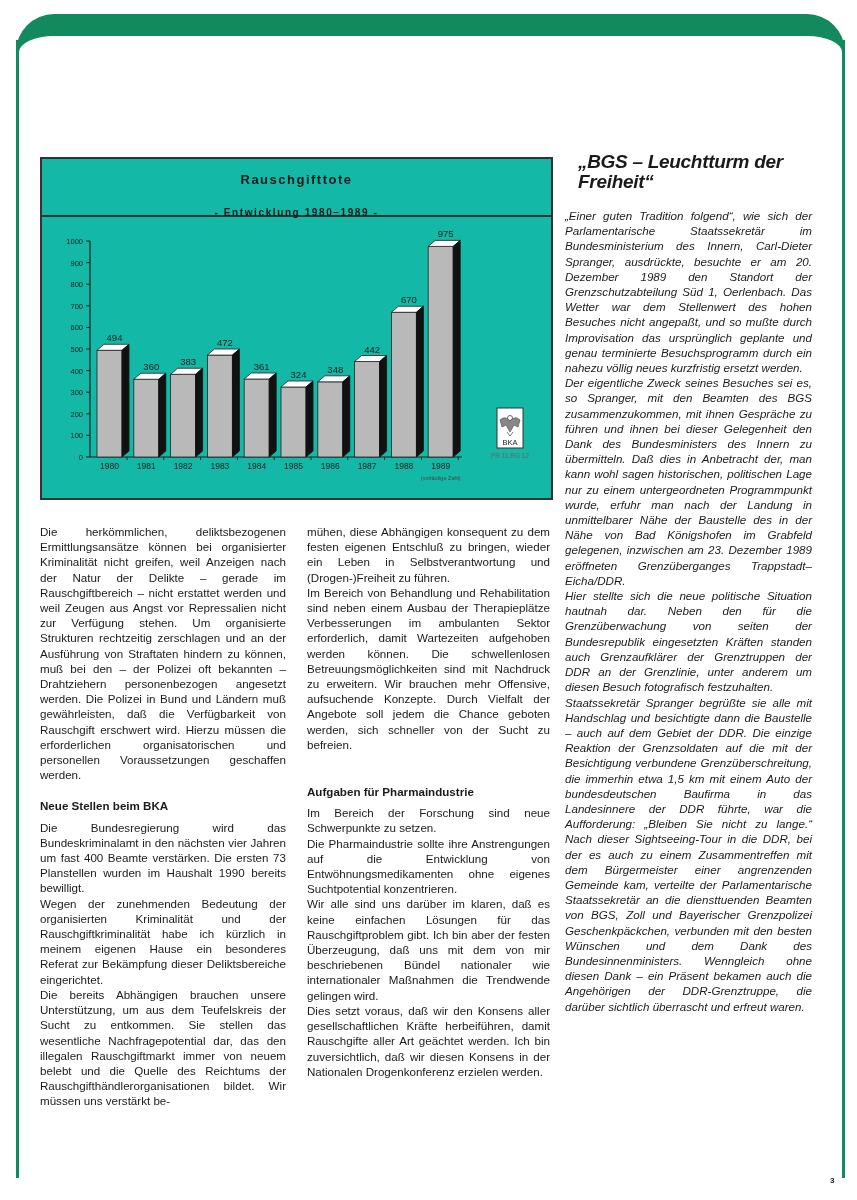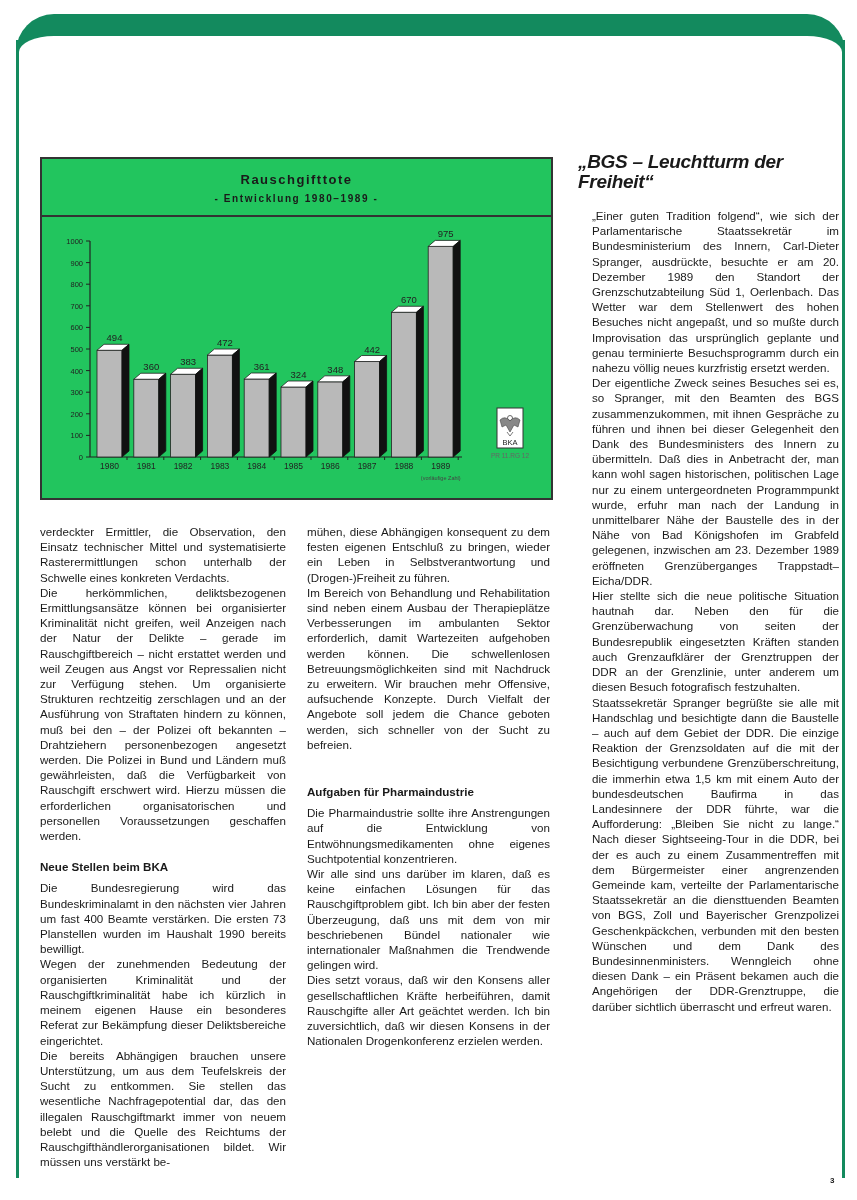--- a/index.html
+++ b/index.html
@@ -5,32 +5,32 @@
   html, body { margin:0; padding:0; }
   body { width:857px; height:1200px; background:#ffffff; position:relative; overflow:hidden;
          font-family:"Liberation Sans", sans-serif; color:#1a1a1a; }
   .frame-top { position:absolute; left:16px; top:14px; width:829px; height:40px;
                border-top:22px solid #138a5e; border-left:3px solid #138a5e; border-right:3px solid #138a5e;
                border-radius:38px 38px 0 0; box-sizing:border-box; }
   .frame-left { position:absolute; left:16px; top:40px; width:3px; height:1138px; background:#138a5e; }
   .frame-right { position:absolute; left:842px; top:40px; width:3px; height:1138px; background:#138a5e; }
   .page-num { position:absolute; left:830px; top:1176px; font-size:8px; font-weight:bold; }
 
-  .chart-box { position:absolute; left:40px; top:157px; width:513px; height:343px; border:2px solid #333; box-sizing:border-box; background:#22c55e; }
+  .chart-box { position:absolute; left:40px; top:157px; width:513px; height:343px; border:2px solid #333; box-sizing:border-box; background:#14b8a6; }
   .chart-head { height:56px; border-bottom:2px solid #333; text-align:center; }
   .chart-title { font-weight:bold; font-size:13px; letter-spacing:1.5px; padding-top:13px; }
-  .chart-sub { font-weight:bold; font-size:10px; letter-spacing:1.6px; margin-top:6px; }
+  .chart-sub { font-weight:bold; font-size:10px; letter-spacing:1.6px; margin-top:20px; }
   .chart-svg { position:absolute; left:0; top:56px; }
 
   .col { position:absolute; font-size:11.6px; line-height:15.2px; text-align:justify; hyphens:manual; }
   .col p { margin:0; }
   .col h3 { font-size:11.6px; font-weight:bold; margin:0; }
   .col1 { left:40px; top:524px; width:246px; }
   .col2 { left:307px; top:524px; width:243px; }
-  .col3 { left:592px; top:208px; width:247px; }
+  .col3 { left:565px; top:208px; width:247px;font-style:italic; }
   .headline { position:absolute; left:578px; top:152px; width:260px; font-size:19px; line-height:20px;
               font-weight:bold; font-style:italic; letter-spacing:-0.3px; }
 </style>
 </head>
 <body>
 
 <div class="frame-top"></div>
 <div class="frame-left"></div>
 <div class="frame-right"></div>
 
@@ -154,32 +154,32 @@
         </g>
         <text x="468" y="230" font-size="7.5" text-anchor="middle" font-family="&quot;Liberation Sans&quot;, sans-serif" fill="#222">BKA</text>
         <text x="468" y="243" font-size="6.5" text-anchor="middle" font-family="&quot;Liberation Sans&quot;, sans-serif" fill="#666">PR 11.RG 12</text>
       </g>
     </svg>
 </div>
 
 <div class="headline">„BGS – Leuchtturm der Freiheit“</div>
 
 <div class="col col1">
-  <p>verdeckter Ermittler, die Observation, den Einsatz technischer Mittel und systematisierte Rasterermittlungen schon unterhalb der Schwelle eines konkreten Verdachts.</p>
   <p>Die herkömmlichen, deliktsbezogenen Ermittlungsansätze können bei organisierter Kriminalität nicht greifen, weil Anzeigen nach der Natur der Delikte – gerade im Rauschgiftbereich – nicht erstattet werden und weil Zeugen aus Angst vor Repressalien nicht zur Verfügung stehen. Um organisierte Strukturen rechtzeitig zerschlagen und an der Ausführung von Straftaten hindern zu können, muß bei den – der Polizei oft bekannten – Drahtziehern personenbezogen angesetzt werden. Die Polizei in Bund und Ländern muß gewährleisten, daß die Verfügbarkeit von Rauschgift erschwert wird. Hierzu müssen die erforderlichen organisatorischen und personellen Voraussetzungen geschaffen werden.</p>
   <h3 style="margin-top:16px;margin-bottom:6px">Neue Stellen beim BKA</h3>
   <p>Die Bundesregierung wird das Bundeskriminalamt in den nächsten vier Jahren um fast 400 Beamte verstärken. Die ersten 73 Planstellen wurden im Haushalt 1990 bereits bewilligt.</p>
   <p>Wegen der zunehmenden Bedeutung der organisierten Kriminalität und der Rauschgiftkriminalität habe ich kürzlich in meinem eigenen Hause ein besonderes Referat zur Bekämpfung dieser Deliktsbereiche eingerichtet.</p>
   <p>Die bereits Abhängigen brauchen unsere Unterstützung, um aus dem Teufelskreis der Sucht zu entkommen. Sie stellen das wesentliche Nachfragepotential dar, das den illegalen Rauschgiftmarkt immer von neuem belebt und die Quelle des Reichtums der Rauschgifthändlerorganisationen bildet. Wir müssen uns verstärkt be-</p>
 </div>
 
 <div class="col col2">
   <p>mühen, diese Abhängigen konsequent zu dem festen eigenen Entschluß zu bringen, wieder ein Leben in Selbstverantwortung und (Drogen-)Freiheit zu führen.</p>
   <p>Im Bereich von Behandlung und Rehabilitation sind neben einem Ausbau der Therapieplätze Verbesserungen im ambulanten Sektor erforderlich, damit Wartezeiten aufgehoben werden können. Die schwellenlosen Betreuungsmöglichkeiten sind mit Nachdruck zu erweitern. Wir brauchen mehr Offensive, aufsuchende Konzepte. Durch Vielfalt der Angebote soll jedem die Chance geboten werden, sich schneller von der Sucht zu befreien.</p>
   <h3 style="margin-top:32px;margin-bottom:6px">Aufgaben für Pharmaindustrie</h3>
+  <p>Im Bereich der Forschung sind neue Schwerpunkte zu setzen.</p>
   <p>Die Pharmaindustrie sollte ihre Anstrengungen auf die Entwicklung von Entwöhnungsmedikamenten ohne eigenes Suchtpotential konzentrieren.</p>
   <p>Wir alle sind uns darüber im klaren, daß es keine einfachen Lösungen für das Rauschgiftproblem gibt. Ich bin aber der festen Überzeugung, daß uns mit dem von mir beschriebenen Bündel nationaler wie internationaler Maßnahmen die Trendwende gelingen wird.</p>
   <p>Dies setzt voraus, daß wir den Konsens aller gesellschaftlichen Kräfte herbeiführen, damit Rauschgifte aller Art geächtet werden. Ich bin zuversichtlich, daß wir diesen Konsens in der Nationalen Drogenkonferenz erzielen werden.</p>
 </div>
 
 <div class="col col3">
   <p>„Einer guten Tradition folgend“, wie sich der Parlamentarische Staatssekretär im Bundesministerium des Innern, Carl-Dieter Spranger, ausdrückte, besuchte er am 20. Dezember 1989 den Standort der Grenzschutzabteilung Süd 1, Oerlenbach. Das Wetter war dem Stellenwert des hohen Besuches nicht angepaßt, und so mußte durch Improvisation das ursprünglich geplante und genau terminierte Besuchsprogramm durch ein nahezu völlig neues kurzfristig ersetzt werden.</p>
   <p>Der eigentliche Zweck seines Besuches sei es, so Spranger, mit den Beamten des BGS zusammenzukommen, mit ihnen Gespräche zu führen und ihnen bei dieser Gelegenheit den Dank des Bundesministers des Innern zu übermitteln. Daß dies in Anbetracht der, man kann wohl sagen historischen, politischen Lage nur zu einem untergeordneten Programmpunkt wurde, erfuhr man nach der Landung in unmittelbarer Nähe der Baustelle des in der Nähe von Bad Königshofen im Grabfeld gelegenen, inzwischen am 23. Dezember 1989 eröffneten Grenzüberganges Trappstadt–Eicha/DDR.</p>
   <p>Hier stellte sich die neue politische Situation hautnah dar. Neben den für die Grenzüberwachung von seiten der Bundesrepublik eingesetzten Kräften standen auch Grenzaufklärer der Grenztruppen der DDR an der Grenzlinie, unter anderem um diesen Besuch fotografisch festzuhalten.</p>
   <p>Staatssekretär Spranger begrüßte sie alle mit Handschlag und besichtigte dann die Baustelle – auch auf dem Gebiet der DDR. Die einzige Reaktion der Grenzsoldaten auf die mit der Besichtigung verbundene Grenzüberschreitung, die immerhin etwa 1,5 km mit einem Auto der bundesdeutschen Baufirma in das Landesinnere der DDR führte, war die Aufforderung: „Bleiben Sie nicht zu lange.“ Nach dieser Sightseeing-Tour in die DDR, bei der es auch zu einem Zusammentreffen mit dem Bürgermeister einer angrenzenden Gemeinde kam, verteilte der Parlamentarische Staatssekretär an die diensttuenden Beamten von BGS, Zoll und Bayerischer Grenzpolizei Geschenkpäckchen, verbunden mit den besten Wünschen und dem Dank des Bundesinnenministers. Wenngleich ohne diesen Dank – ein Präsent bekamen auch die Angehörigen der DDR-Grenztruppe, die darüber sichtlich überrascht und erfreut waren.</p>

